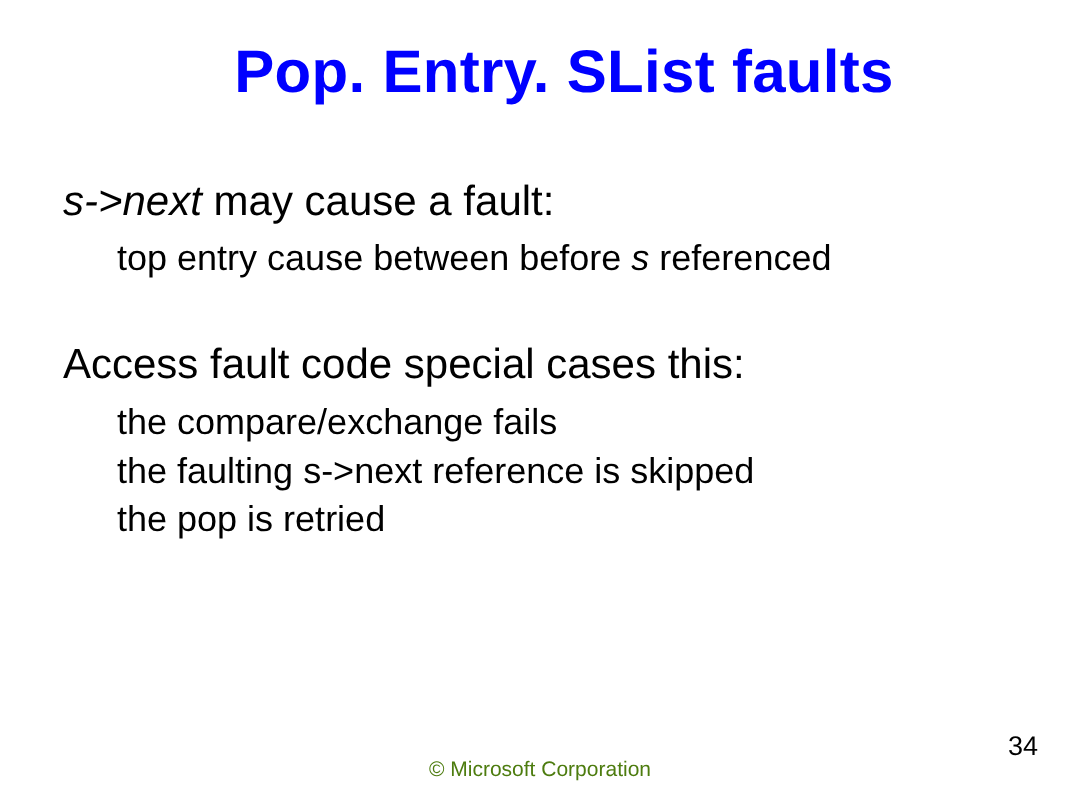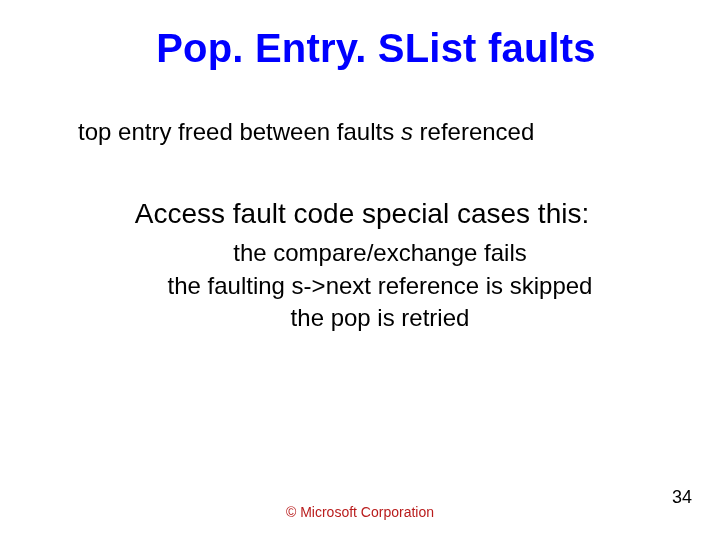--- a/index.html
+++ b/index.html
@@ -30,22 +30,21 @@
     color: #0000ff;
     letter-spacing: 0.2px;
   }
   .body {
     position: absolute;
     top: 116px;
     left: 42px;
     width: 640px;
   }
   .group + .group {
-    margin-top: 48px;
-    text-align: center;
+    margin-top: 36px;
   }
   .lead {
     font-size: 28px;
     line-height: 1.25;
     margin-bottom: 6px;
     font-weight: 400;
   }
   .lead .ital {
     font-style: italic;
   }
@@ -58,41 +57,42 @@
   .sub .ital {
     font-style: italic;
   }
   .footer-copy {
     position: absolute;
     bottom: 20px;
     left: 0;
     width: 720px;
     text-align: center;
     font-size: 14px;
-    color: #b91c1c;
+    color: #4d7c0f;
   }
   .page-num {
     position: absolute;
     bottom: 32px;
     right: 28px;
     font-size: 18px;
     color: #000;
   }
 </style>
 </head>
 <body>
 
 <div class="slide">
 
   <div class="title">Pop. Entry. SList faults</div>
 
   <div class="body">
 
     <div class="group">
-      <div class="sub"><span>top entry freed between faults </span><span class="ital">s</span><span> referenced</span></div>
+      <div class="lead"><span class="ital">s-&gt;next</span><span> may cause a fault:</span></div>
+      <div class="sub"><span>top entry cause between before </span><span class="ital">s</span><span> referenced</span></div>
     </div>
 
     <div class="group">
       <div class="lead"><span>Access fault code special cases this:</span></div>
       <div class="sub"><span>the compare/exchange fails</span></div>
       <div class="sub"><span>the faulting s-&gt;next reference is skipped</span></div>
       <div class="sub"><span>the pop is retried</span></div>
     </div>
 
   </div>

